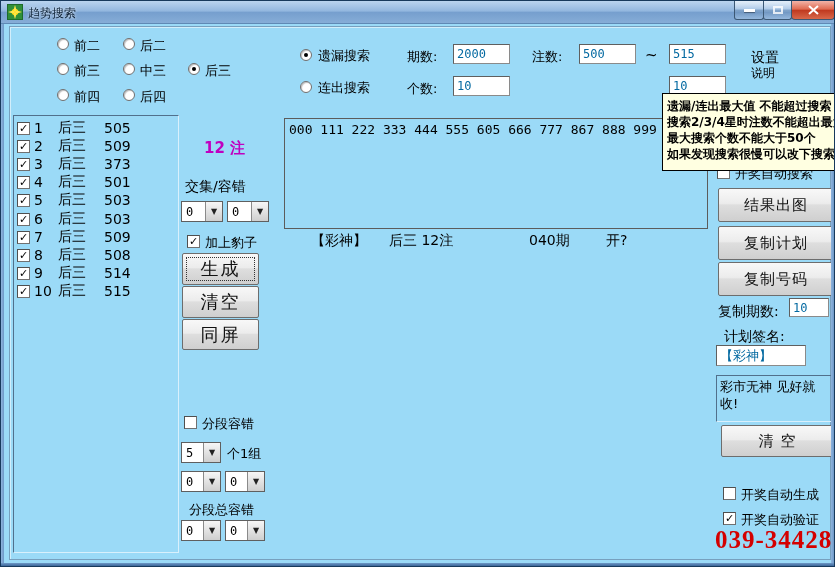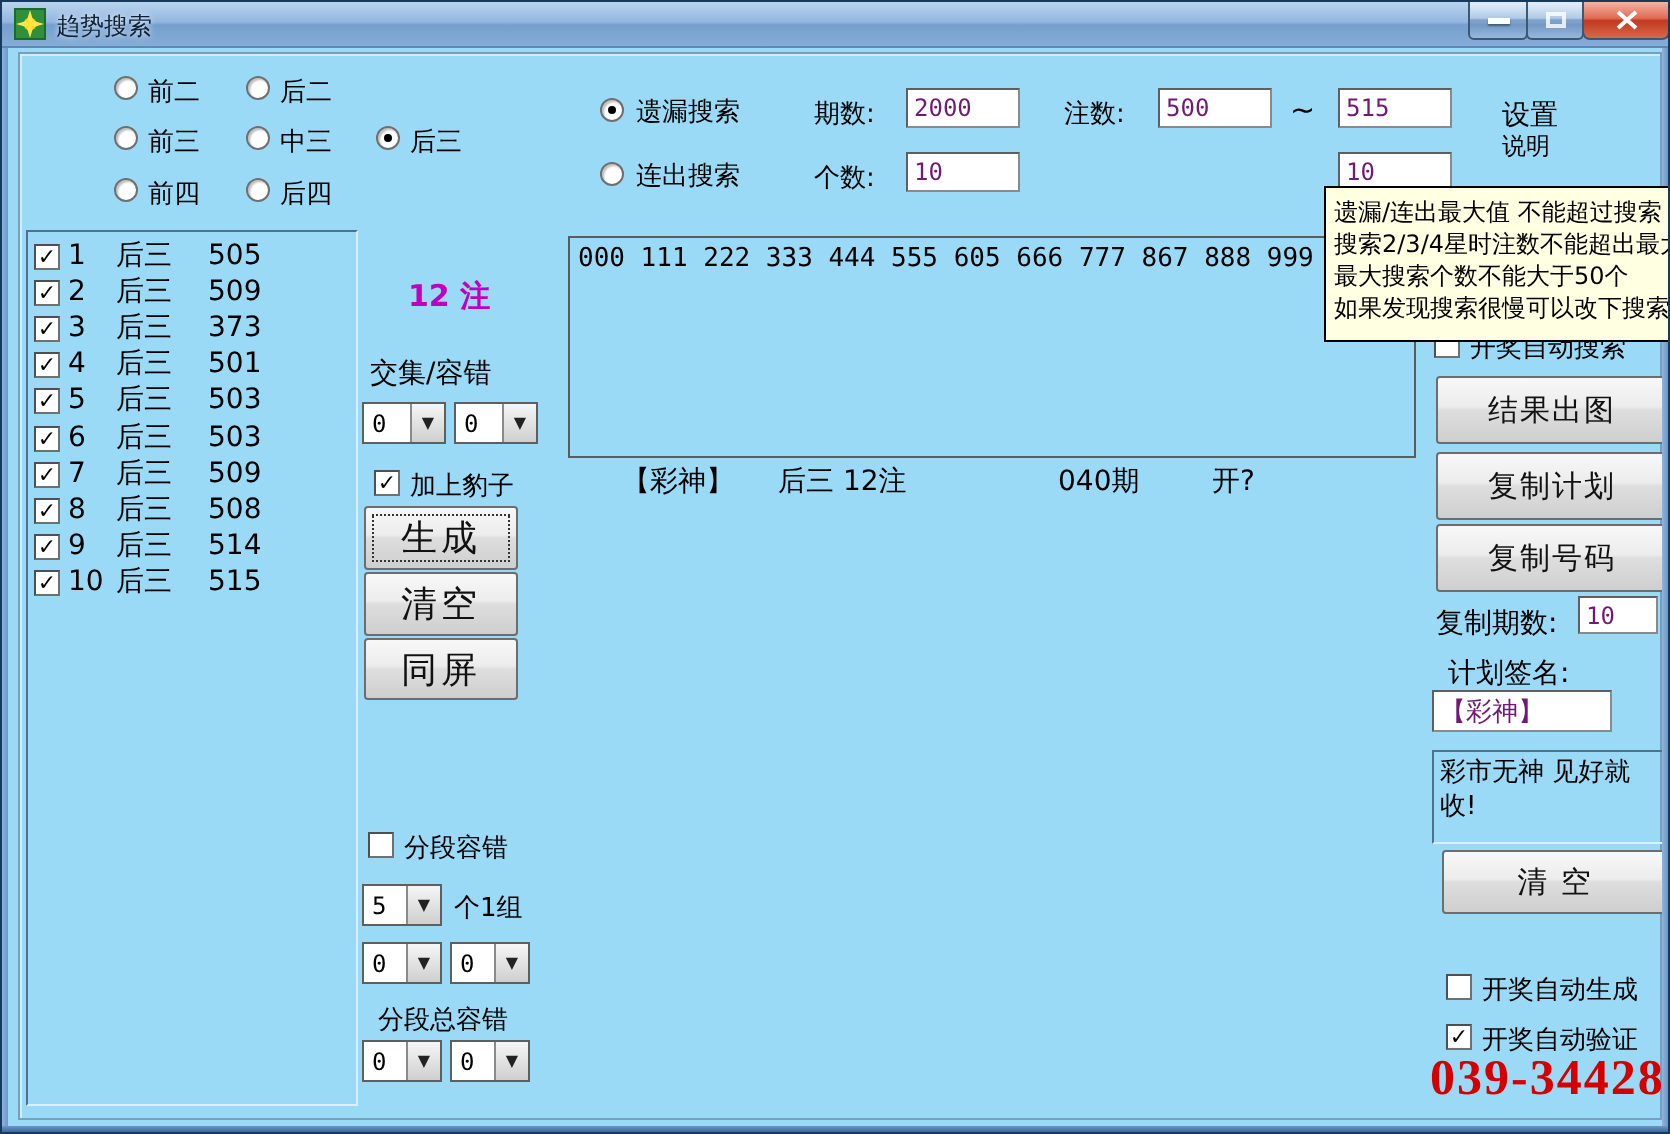--- a/index.html
+++ b/index.html
@@ -20,21 +20,21 @@
     text-shadow:0 0 3px rgba(255,255,255,.9);white-space:nowrap;}
   .tb{position:absolute;top:0;height:19px;box-sizing:border-box;
     border:1px solid #3C5874;border-top:none;display:flex;align-items:center;
     justify-content:center;border-radius:0 0 3px 3px;cursor:pointer;}
   .tb.glass{background:linear-gradient(180deg,rgba(255,255,255,.6),rgba(255,255,255,.2) 45%,rgba(70,105,145,.30) 50%,rgba(170,200,230,.5));}
   .tb.red{background:linear-gradient(180deg,#F2B4A8,#E06B52 45%,#C03A20 52%,#D8684A);}
   
   .lbl{position:absolute;font-size:13px;white-space:nowrap;}
   .in{position:absolute;box-sizing:border-box;background:#fff;
     border:1px solid #8a8a8a;border-top-color:#5f5f5f;border-left-color:#5f5f5f;
-    font:12px "DejaVu Sans Mono",monospace;padding:1px 3px;color:#701a75;outline:none;}
+    font:12px "DejaVu Sans Mono",monospace;padding:1px 3px;color:#0369a1;outline:none;}
   .dd{position:absolute;box-sizing:border-box;height:21px;background:#fff;
     border:1px solid #5f5f5f;display:flex;align-items:stretch;cursor:pointer;}
   .dd .val{flex:1;font:12px "DejaVu Sans Mono",monospace;padding:3px 0 0 4px;}
   .dd .arr{width:16px;background:linear-gradient(#f6f6f6,#cfcfcf);
     border-left:1px solid #8a8a8a;display:flex;align-items:center;justify-content:center;
     font-size:8px;color:#222;}
   .cb{position:absolute;width:13px;height:13px;box-sizing:border-box;background:#fff;
     border:1px solid #707070;border-top-color:#4f4f4f;border-left-color:#4f4f4f;
     display:flex;align-items:center;justify-content:center;
     font-size:11px;font-weight:bold;line-height:11px;cursor:pointer;}
@@ -56,21 +56,21 @@
     border-bottom-color:#d9f0fc;border-right-color:#d9f0fc;}
   .listrow{position:absolute;left:16px;height:16px;display:flex;align-items:center;
     font-size:14px;}
   .listrow .cbi{position:relative;width:13px;height:13px;box-sizing:border-box;background:#fff;
     border:1px solid #707070;border-top-color:#4f4f4f;border-left-color:#4f4f4f;
     display:flex;align-items:center;justify-content:center;font-size:11px;font-weight:bold;cursor:pointer;}
   .listrow .n{display:inline-block;width:24px;margin-left:4px;}
   .listrow .ty{display:inline-block;width:46px;}
   .tooltip{position:absolute;left:661px;top:92px;width:174px;height:78px;
     box-sizing:border-box;background:#FFFFE1;border:1px solid #000;
-    padding:4px 4px;z-index:6;overflow:hidden;}
+    padding:4px 4px;z-index:6;overflow:hidden;font-weight:bold;}
   .tooltip div{font-size:12px;line-height:16px;white-space:nowrap;}
   .numbox{position:absolute;left:283px;top:117px;width:424px;height:111px;
     box-sizing:border-box;border:1px solid #5c5c5c;padding:3px 4px;
     font:13px "DejaVu Sans Mono",monospace;white-space:nowrap;overflow:hidden;}
   .resline{position:absolute;font-size:14px;white-space:nowrap;}
   .phone{position:absolute;left:714px;top:525px;font-family:"Liberation Serif",serif;
     font-weight:bold;font-size:25px;color:#d40000;letter-spacing:1px;}
   .notebox{position:absolute;left:715px;top:374px;width:118px;height:47px;
     box-sizing:border-box;border:1px solid #51708c;border-bottom-color:#d9f0fc;
     border-right-color:#d9f0fc;padding:2px 3px;font-size:13px;line-height:17px;}

